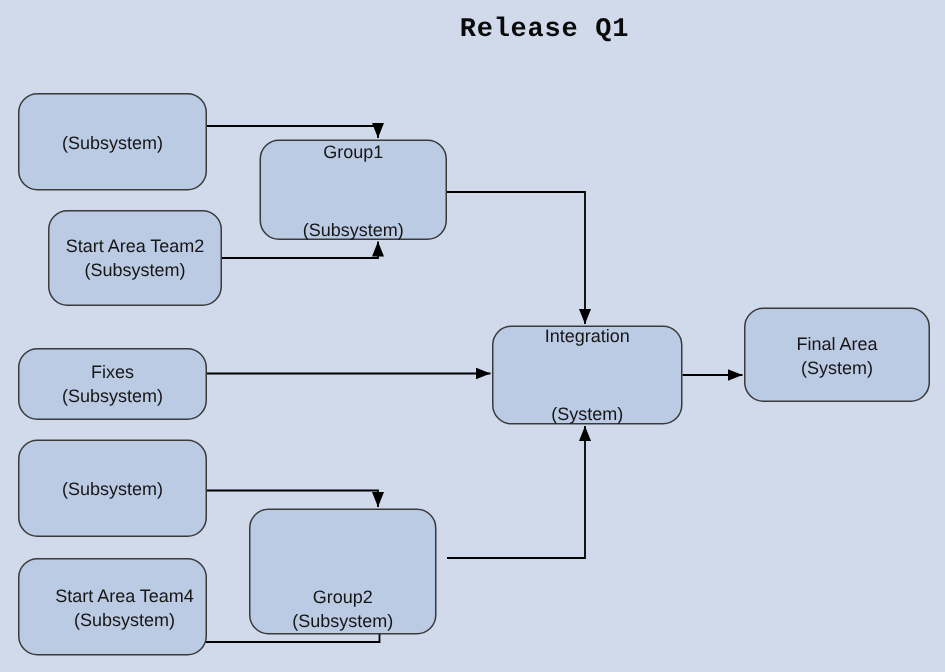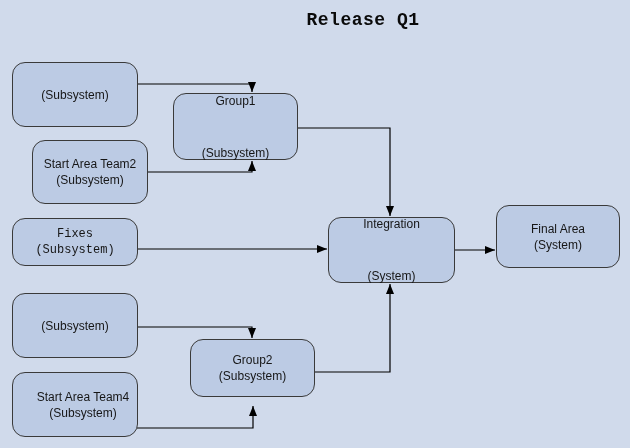--- a/index.html
+++ b/index.html
@@ -83,36 +83,36 @@
     </svg>
 
   <div id="nodes">
       <div class="node" style="left: 12px; top: 62px; width: 126px; height: 65px;">
         <div>(Subsystem)</div>
       </div>
       <div class="node" style="left: 12px; top: 140px; width: 116px; height: 64px; margin-left: 20px;">
         <div>Start Area Team2</div>
         <div>(Subsystem)</div>
       </div>
-      <div class="node" style="left: 12px; top: 218px; width: 126px; height: 48px; font-family: Liberation Mono, monospace;">
+      <div class="node" style="left: 12px; top: 232px; width: 126px; height: 48px;">
         <div>Fixes</div>
         <div>(Subsystem)</div>
       </div>
       <div class="node" style="left: 12px; top: 293px; width: 126px; height: 65px;">
         <div>(Subsystem)</div>
       </div>
       <div class="node" style="left: 12px; top: 372px; width: 126px; height: 65px; padding-left: 16px;">
         <div>Start Area Team4</div>
         <div>(Subsystem)</div>
       </div>
       <div class="node" style="left: 173px; top: 93px; width: 125px; height: 67px; gap: 36px;">
         <div>Group1</div>
         <div>(Subsystem)</div>
       </div>
-      <div class="node" style="left: 190px; top: 339px; width: 125px; height: 58px;">
+      <div class="node" style="left: 166px; top: 339px; width: 125px; height: 84px; justify-content: flex-end;">
         <div>Group2</div>
         <div>(Subsystem)</div>
       </div>
       <div class="node" style="left: 328px; top: 217px; width: 127px; height: 66px; gap: 36px;">
         <div>Integration</div>
         <div>(System)</div>
       </div>
       <div class="node" style="left: 496px; top: 205px; width: 124px; height: 63px;">
         <div>Final Area</div>
         <div>(System)</div>

